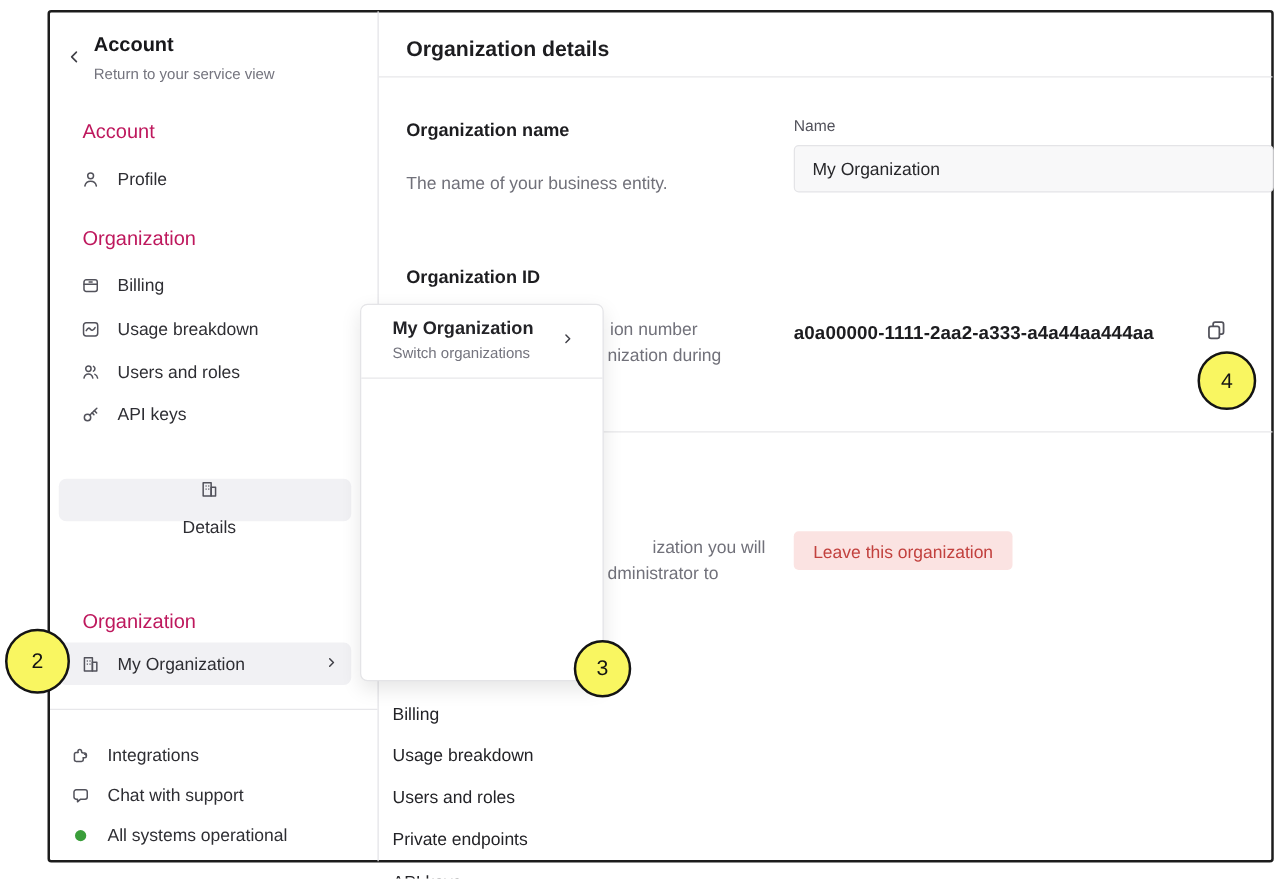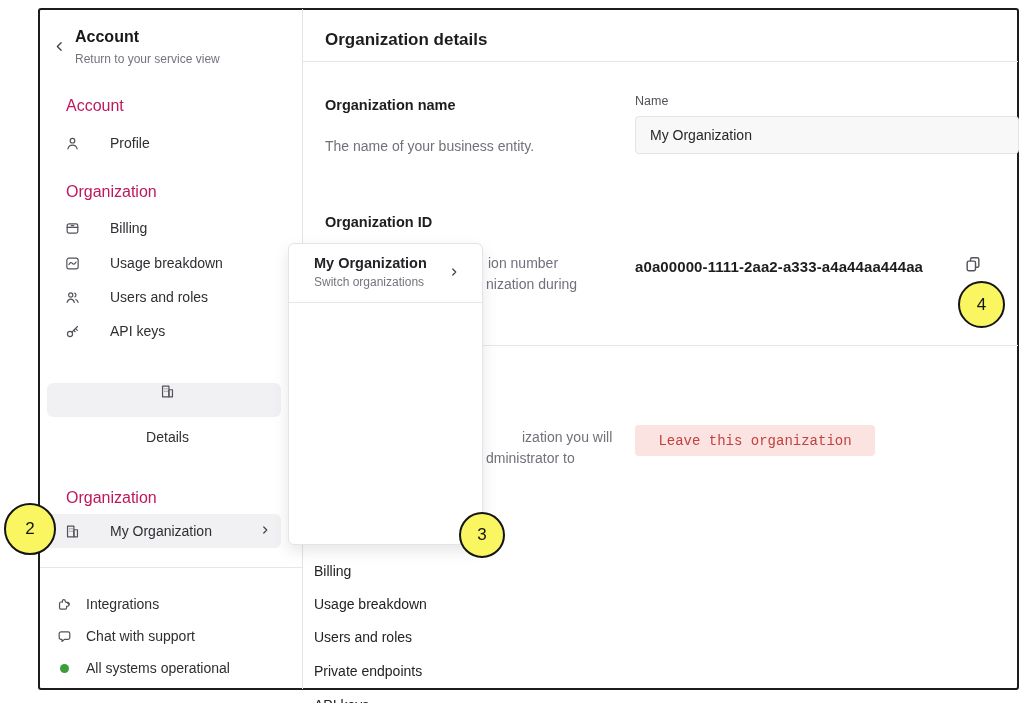--- a/index.html
+++ b/index.html
@@ -16,44 +16,44 @@
 
   
   .vdiv { position:absolute; background:#e4e4e7; width:1px; z-index:1; }
   .hdiv { position:absolute; background:#e7e7ea; height:1px; z-index:1; }
 
   
   .side-title { font-size:16px; font-weight:700; color:#18181b; }
   .side-sub { font-size:12px; color:#74747e; }
   .sec-label { font-size:16px; color:#be185d; }
   .side-item { position:absolute; left:47px; width:234px; height:34px; display:flex;
-               align-items:center; gap:29px; padding:0 10px 0 17px; border-radius:6px;
+               align-items:center; gap:13px; padding:0 10px 0 17px; border-radius:6px;
                font-size:14px; color:#2e2e33; cursor:pointer; z-index:1; }
   .side-item.active { background:#f1f1f4; }
   .side-item .lbl { flex:1; }
   .foot-item { position:absolute; left:56px; width:230px; height:24px; display:flex;
                align-items:center; gap:13px; font-size:14px; color:#2e2e33; z-index:1; }
   .icon16 svg { display:block; }
 
   
   .page-title { font-size:17px; font-weight:700; color:#1d1d20; }
   .sec-heading { font-size:14.5px; font-weight:700; color:#1d1d20; }
   .gray-text { font-size:14px; color:#71717a; }
   .field-label { font-size:12.5px; color:#52525b; }
   .name-input { position:absolute; left:635px; top:116px; width:384px; height:38px;
                 background:#f8f8f9; border:1px solid #e4e4e7; border-radius:4px;
                 font-family:"Liberation Sans",sans-serif; font-size:14px; color:#27272a;
                 padding:0 14px; outline:none; z-index:1; }
   .org-id { font-size:15px; font-weight:700; color:#1d1d20; letter-spacing:0.1px; }
   .copy-btn { position:absolute; left:959px; top:250px; width:28px; height:28px;
               display:flex; align-items:center; justify-content:center; cursor:pointer;
               border-radius:4px; z-index:1; }
-  .leave-btn { position:absolute; left:635px; top:425px; width:240px; height:31px;
+  .leave-btn { position:absolute; left:635px; top:425px; width:175px; height:31px;
                background:#fbe3e2; color:#c2413e; border:none; border-radius:4px;
-               font-family:Liberation Mono, monospace; font-size:14px; cursor:pointer; z-index:1; }
+               font-family:Liberation Sans, sans-serif; font-size:14px; cursor:pointer; z-index:1; }
 
   
   .dropdown { position:absolute; left:288px; top:243px; width:195px; height:302px;
               background:#fff; border:1px solid #e4e4e7; border-radius:6px;
               box-shadow:0 6px 16px rgba(0,0,0,0.10); z-index:5; }
   .dd-head { position:absolute; left:0; top:0; width:100%; height:58px; cursor:pointer; }
   .dd-title { position:absolute; left:25px; top:11px; font-size:14.5px; font-weight:600; color:#232327; }
   .dd-sub { position:absolute; left:25px; top:31px; font-size:12px; color:#74747e; }
   .dd-chevron { position:absolute; right:22px; top:20px; }
   .dd-divider { position:absolute; left:0; top:58px; width:100%; height:1px; background:#e7e7ea; }

